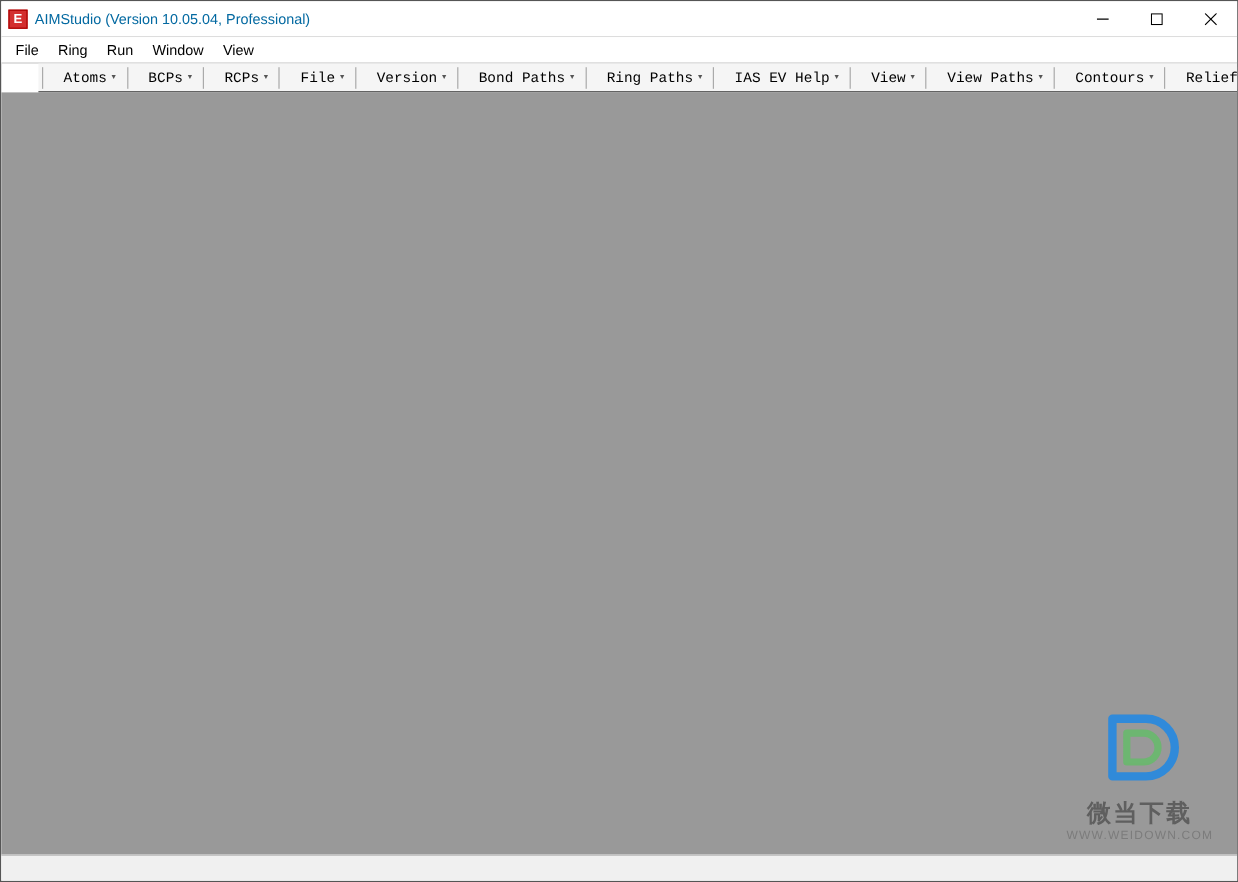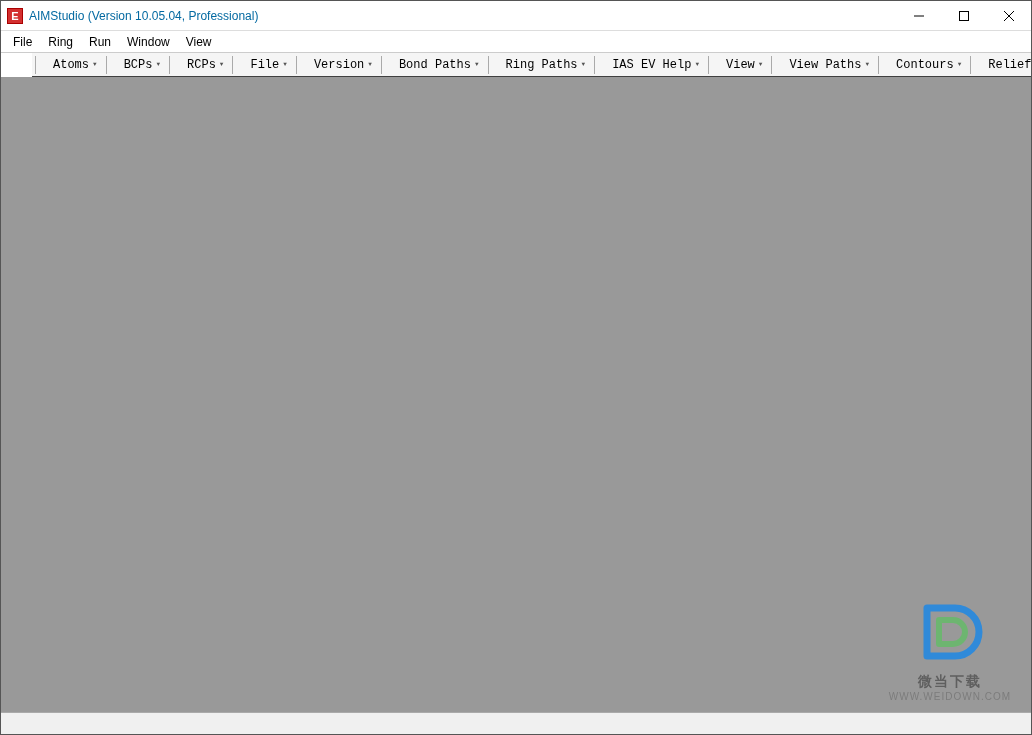--- a/index.html
+++ b/index.html
@@ -142,21 +142,21 @@
     }
     
     .watermark-logo {
       width: 70px;
       height: 70px;
       margin: 0 auto 5px;
       position: relative;
     }
     
     .watermark-text1 {
-      font-size: 14px;
+      font-size: 20px;
       font-weight: bold;
       color: #555;
       letter-spacing: 2px;
     }
     
     .watermark-text2 {
       font-size: 10px;
       color: #777;
       letter-spacing: 1px;
     }

